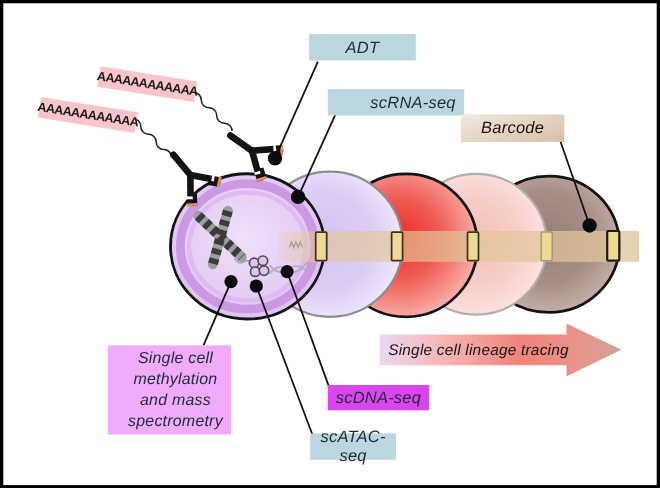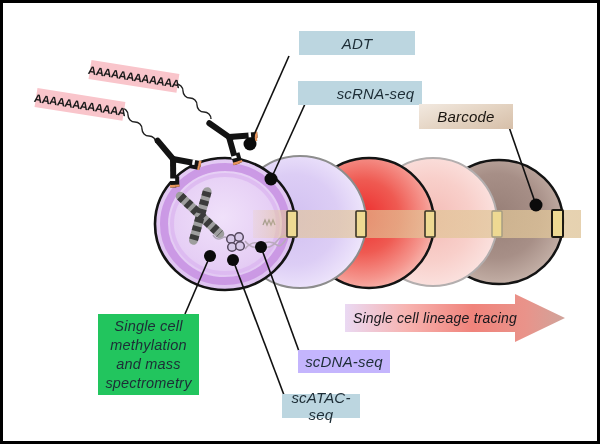--- a/index.html
+++ b/index.html
@@ -7,21 +7,21 @@
     position:relative; width:600px; height:444px; box-sizing:border-box;
     border:3px solid #000; background:#fff; overflow:hidden;
     font-family:"Liberation Sans",sans-serif;
   }
   #art{position:absolute; left:0; top:0; z-index:1;}
   .tag{
     position:absolute; z-index:2; background:#bcd6e0; color:#1d2d36;
     font-style:italic; font-size:15px; display:flex; align-items:center;
     justify-content:center; text-align:center; letter-spacing:.2px;
   }
-  #label-adt    {left:296px; top:28px;  width:116px; height:24px;}
+  #label-adt    {left:278px; top:28px;  width:97px; height:24px;}
   #label-scrna  {left:295px; top:78px;  width:93px; height:24px;padding-left:31px;}
   #label-barcode{left:416px; top:101px; width:94px; height:25px;
                  background:linear-gradient(160deg,#f2e9e0 0%,#e3d2c0 55%,#d6bfa9 100%);
                  color:#19140f;}
   #label-meth   {left:95px;  top:311px; width:101px; height:81px;
                  font-size:14.5px; line-height:19px; white-space:pre-line;}
   #label-scdna  {left:295px; top:347px; width:92px; height:23px;}
   #label-scatac {left:279px; top:391px; width:78px; height:24px;}
   #label-arrow  {left:349px; top:303px; width:166px; height:24px;
                  background:transparent; color:#17171c; font-size:14px;}
@@ -161,22 +161,22 @@
       <circle cx="230" cy="257" r="6"></circle>
       <circle cx="258" cy="244" r="6"></circle>
     </g>
 
     <polygon points="342,301 512,301 512,291 562,315 512,339 512,329 342,329" fill="url(#arrowGrad)"></polygon>
   </svg>
 
   <div class="tag" id="label-adt" style="background: rgb(188, 214, 224);">ADT</div>
   <div class="tag" id="label-scrna" style="background: rgb(188, 214, 224);">scRNA-seq</div>
   <div class="tag" id="label-barcode">Barcode</div>
-  <div class="tag" id="label-meth" style="background: #22c55e;">Single cell
+  <div class="tag" id="label-meth" style="background: #f0abfc; padding-left: 11px;">Single cell
 methylation
 and mass
 spectrometry</div>
-  <div class="tag" id="label-scdna" style="background: #c4b5fd;">scDNA-seq</div>
+  <div class="tag" id="label-scdna" style="background: #d946ef;">scDNA-seq</div>
   <div class="tag" id="label-scatac" style="background: rgb(188, 214, 224);">scATAC-seq</div>
   <div class="tag" id="label-arrow">Single cell lineage tracing</div>
   <div class="polya" id="polya-top" style="background: rgb(249, 197, 203);">AAAAAAAAAAAA</div>
   <div class="polya" id="polya-bottom" style="background: rgb(249, 197, 203);">AAAAAAAAAAAA</div>
 </div>
 
 </body></html>

